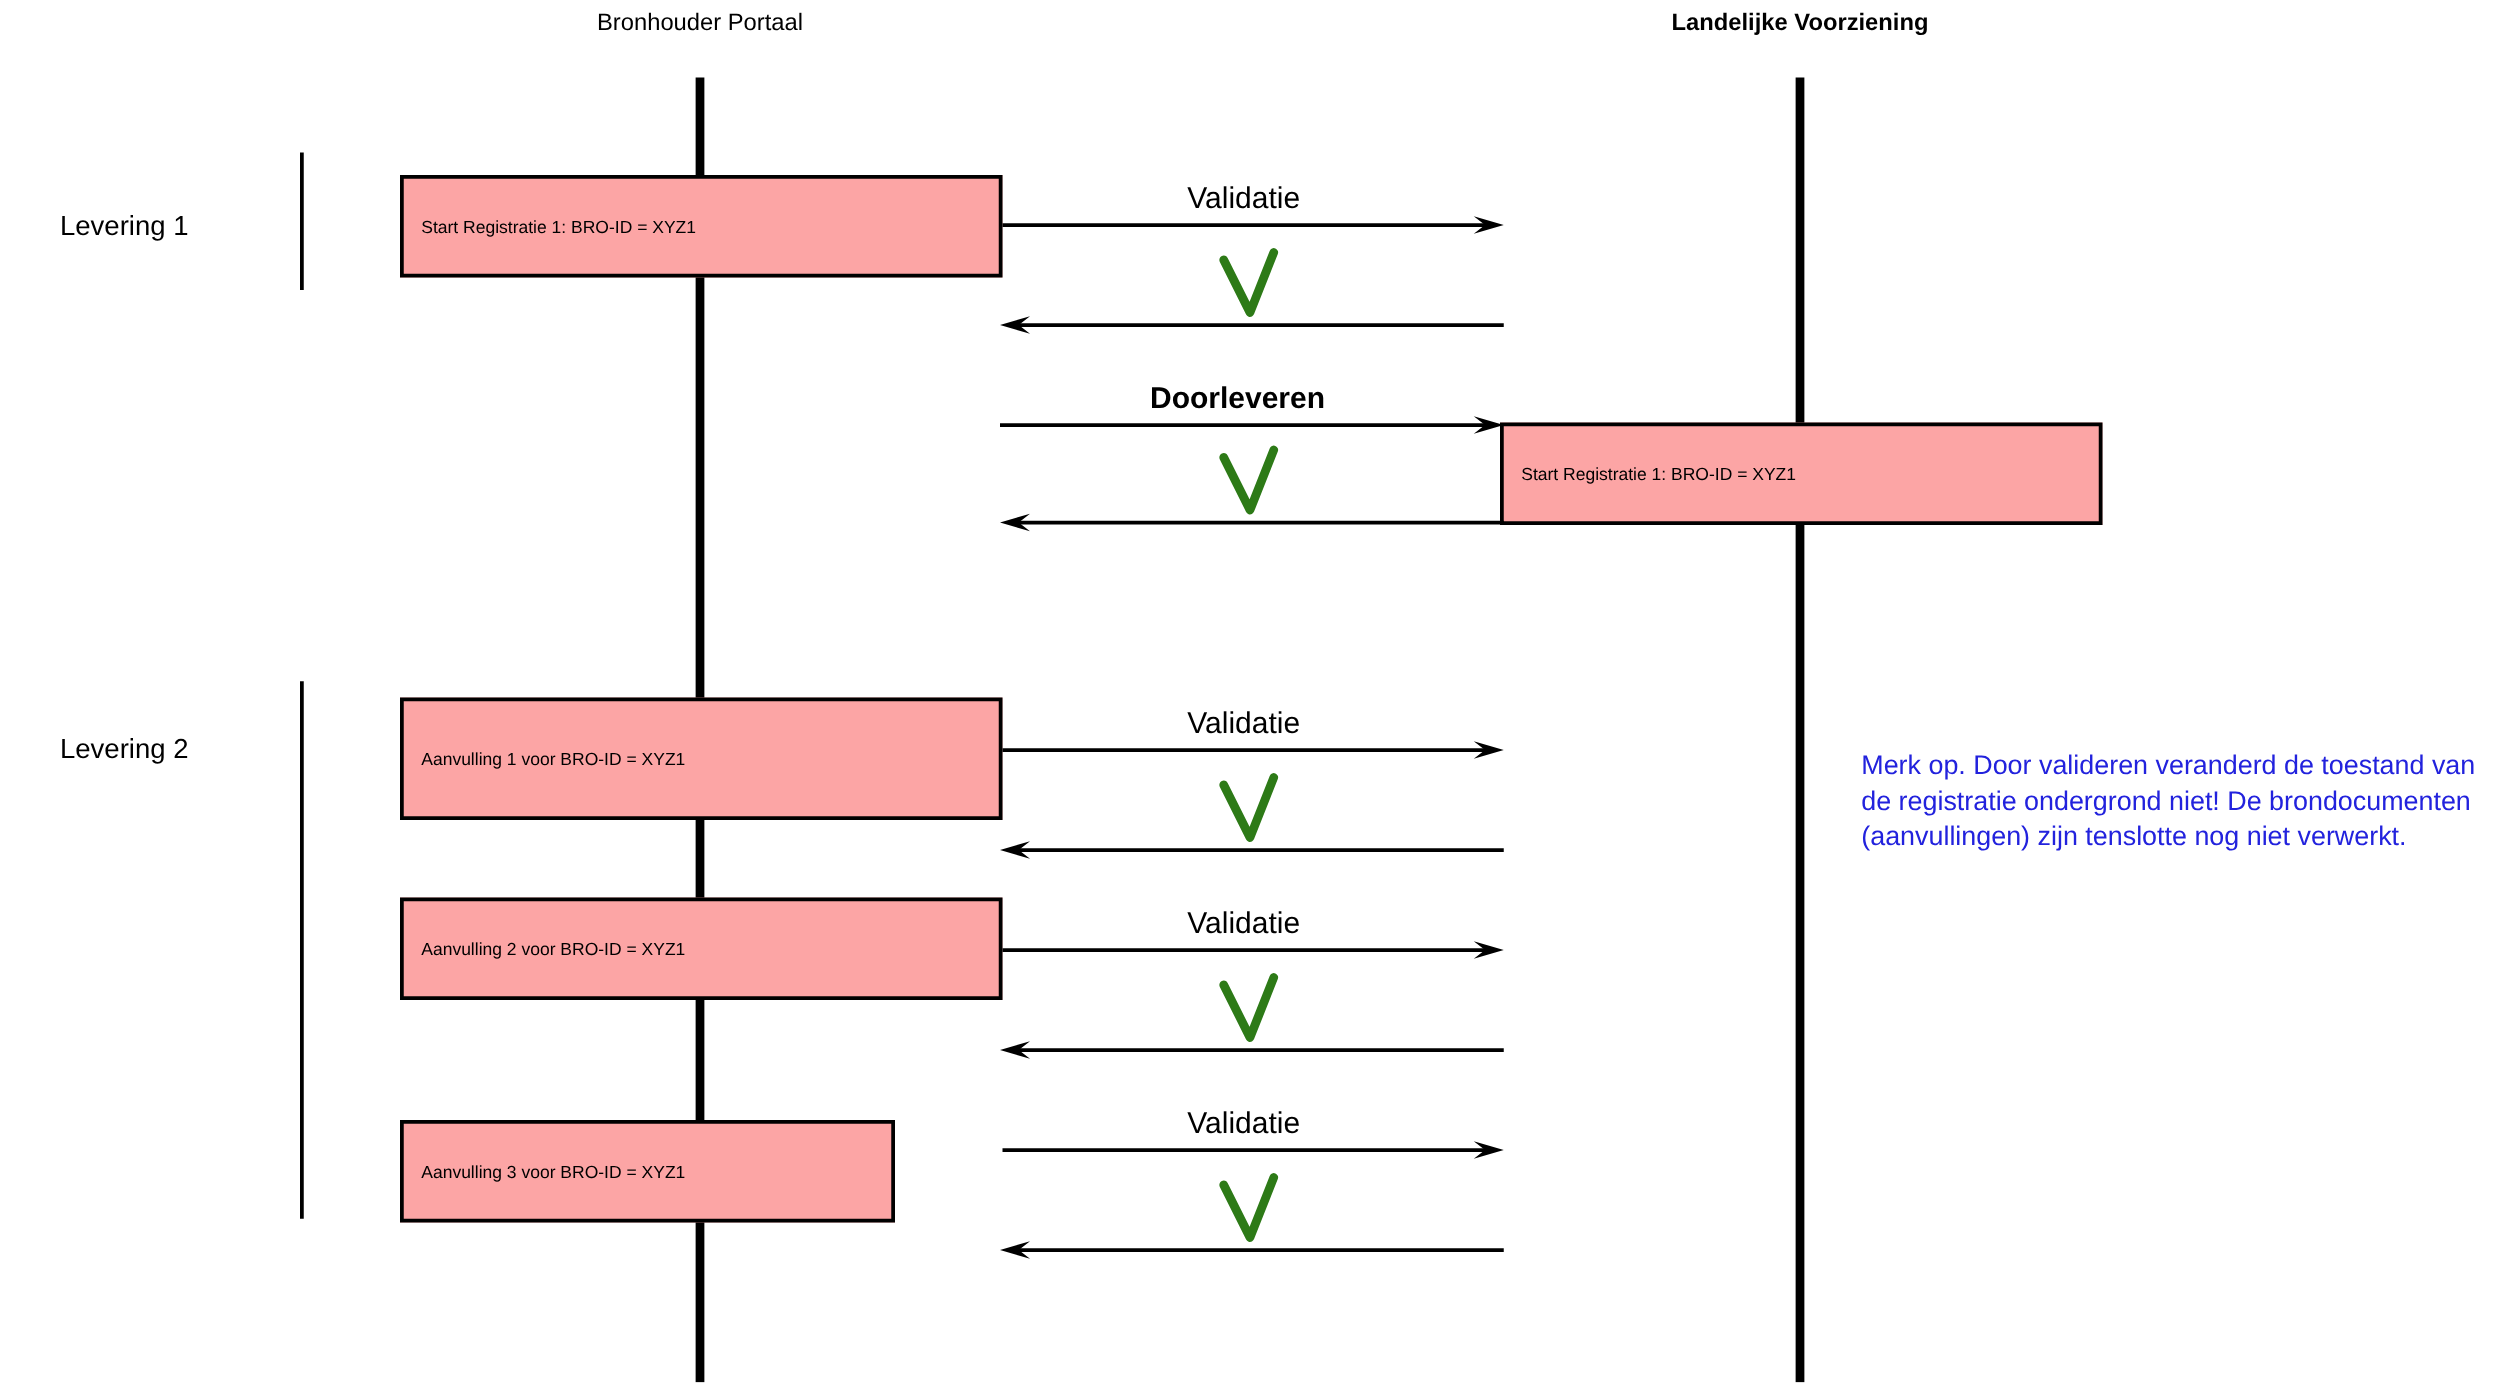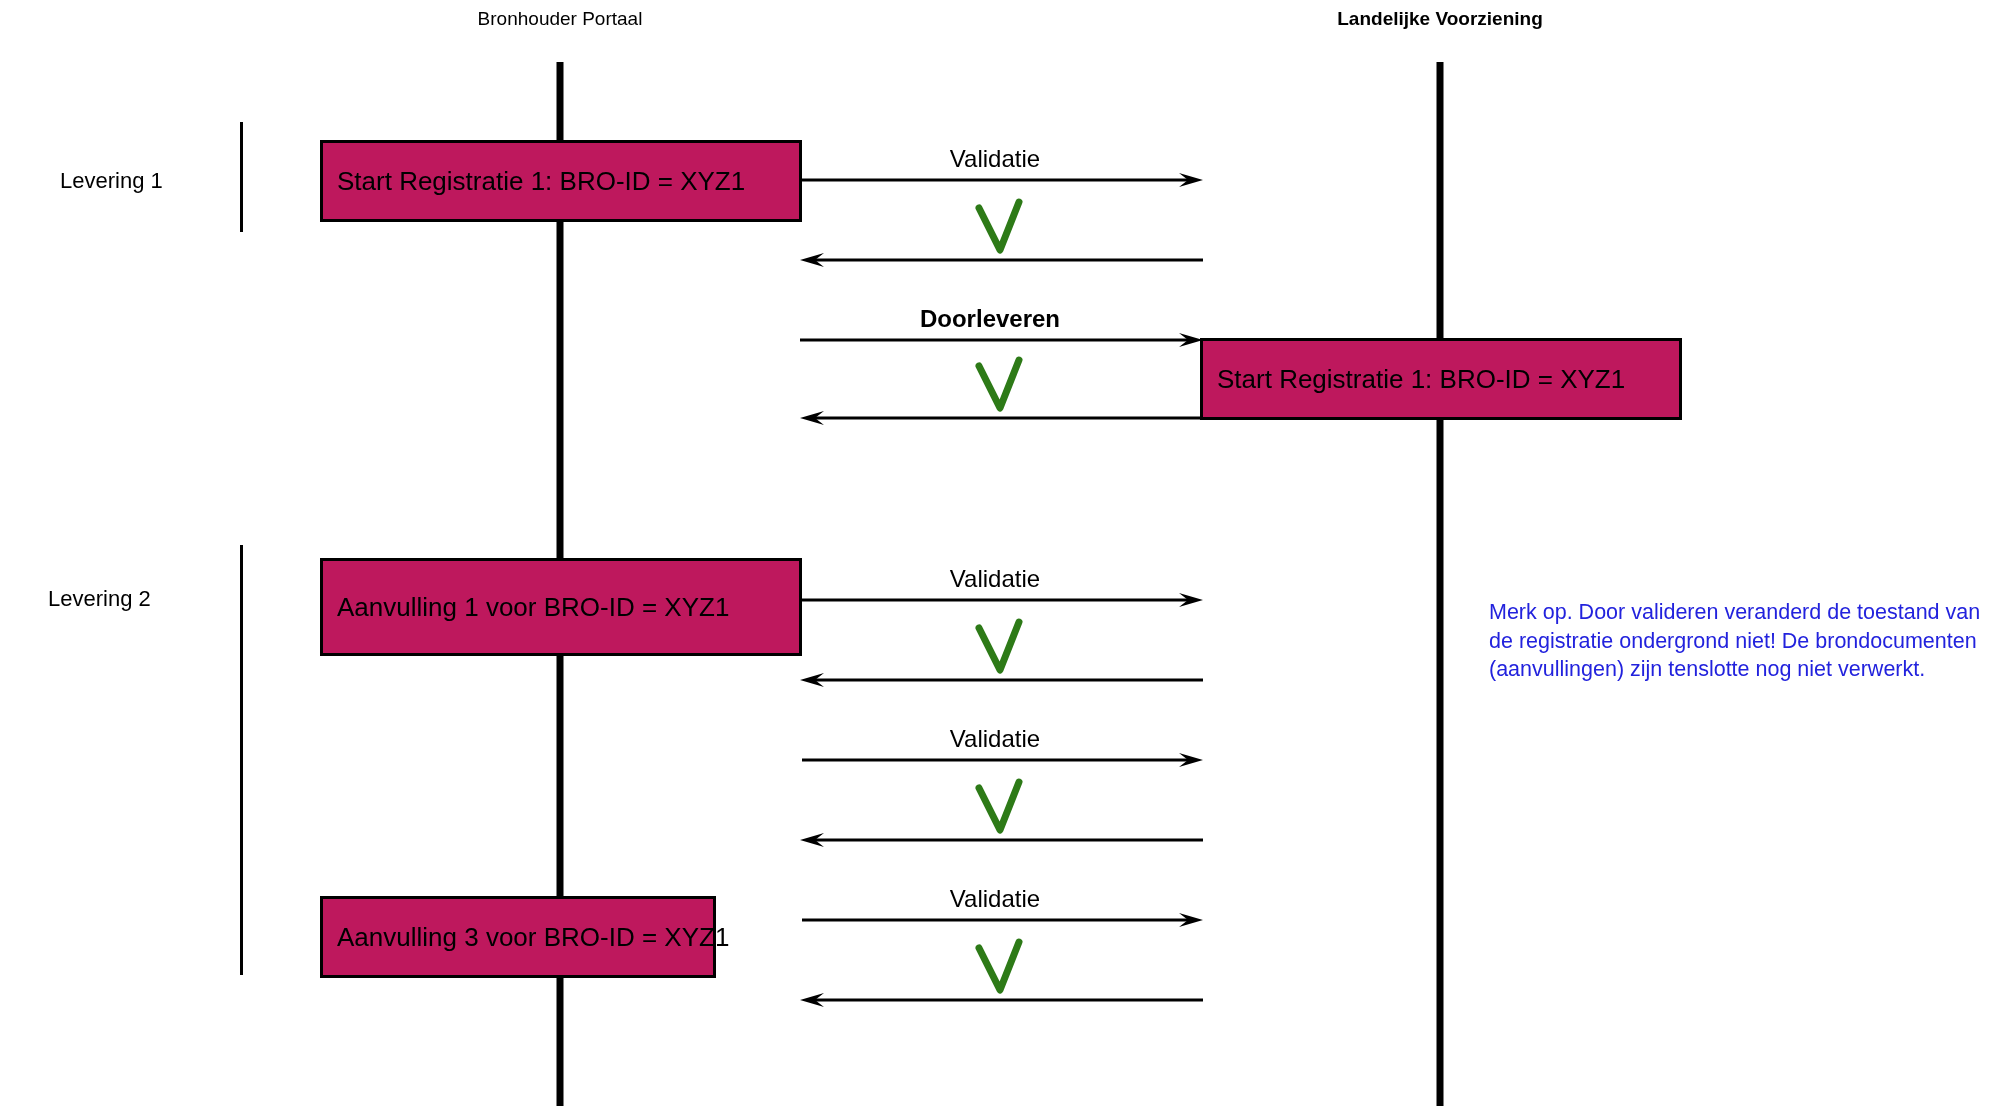--- a/index.html
+++ b/index.html
@@ -43,25 +43,25 @@
   .group-bar {
     position: absolute;
     width: 3px;
     background: #000000;
   }
   
   .msg-box {
     position: absolute;
     box-sizing: border-box;
     border: 3px solid #000000;
-    background: #be185d;
+    background: #fca5a5;
     display: flex;
     align-items: center;
     padding-left: 14px;
-    font-size: 26px;
+    font-size: 14px;
     color: #000;
     white-space: nowrap;
   }
   .arrow-label {
     position: absolute;
     font-size: 24px;
     color: #000;
     white-space: nowrap;
     transform: translateX(-50%);
     text-align: center;
@@ -87,27 +87,28 @@
   }
 </style>
 </head>
 <body>
 
 <div id="canvas">
     <div class="lifeline-label" style="left: 560px; top: 8px;">Bronhouder Portaal</div>
     <div class="lifeline-bar" style="left: 560px; top: 62px; height: 1044px; background: rgb(0, 0, 0);"></div>
     <div class="lifeline-label" style="left: 1440px; top: 8px; font-weight: bold;">Landelijke Voorziening</div>
     <div class="lifeline-bar" style="left: 1440px; top: 62px; height: 1044px; background: rgb(0, 0, 0);"></div>
-    <div class="group-label" style="left: 60px; top: 168px;">Levering 1</div>
+    <div class="group-label" style="left: 48px; top: 168px;">Levering 1</div>
     <div class="group-bar" style="left: 240px; top: 122px; height: 110px; background: rgb(0, 0, 0);"></div>
     <div class="group-label" style="left: 48px; top: 586px;">Levering 2</div>
     <div class="group-bar" style="left: 240px; top: 545px; height: 430px; background: rgb(0, 0, 0);"></div>
     <div class="msg-box" style="left: 320px; top: 140px; width: 482px; height: 82px; border-color: rgb(0, 0, 0);">Start Registratie 1: BRO-ID = XYZ1</div>
     <div class="msg-box" style="left: 1200px; top: 338px; width: 482px; height: 82px; border-color: rgb(0, 0, 0);">Start Registratie 1: BRO-ID = XYZ1</div>
     <div class="msg-box" style="left: 320px; top: 558px; width: 482px; height: 98px; border-color: rgb(0, 0, 0);">Aanvulling 1 voor BRO-ID = XYZ1</div>
+    <div class="msg-box" style="left: 320px; top: 718px; width: 482px; height: 82px; border-color: rgb(0, 0, 0);">Aanvulling 2 voor BRO-ID = XYZ1</div>
     <div class="msg-box" style="left: 320px; top: 896px; width: 396px; height: 82px; border-color: rgb(0, 0, 0);">Aanvulling 3 voor BRO-ID = XYZ1</div>
     <div class="arrow-label" style="left: 995px; top: 145px;">Validatie</div>
     <svg class="arrow-svg" width="401" height="24" viewBox="0 0 401 24" style="left: 802px; top: 168px;">
       <line x1="0" x2="390" y1="12" y2="12" stroke="#000000" stroke-width="3"></line>
       <path d="M 401 12 L 377 5 L 386 12 L 377 19 Z" fill="#000000"></path>
     </svg>
     <svg class="arrow-svg" width="403" height="24" viewBox="0 0 403 24" style="left: 800px; top: 248px;">
       <line x1="11" x2="403" y1="12" y2="12" stroke="#000000" stroke-width="3"></line>
       <path d="M 0 12 L 24 5 L 15 12 L 24 19 Z" fill="#000000"></path>
     </svg>

